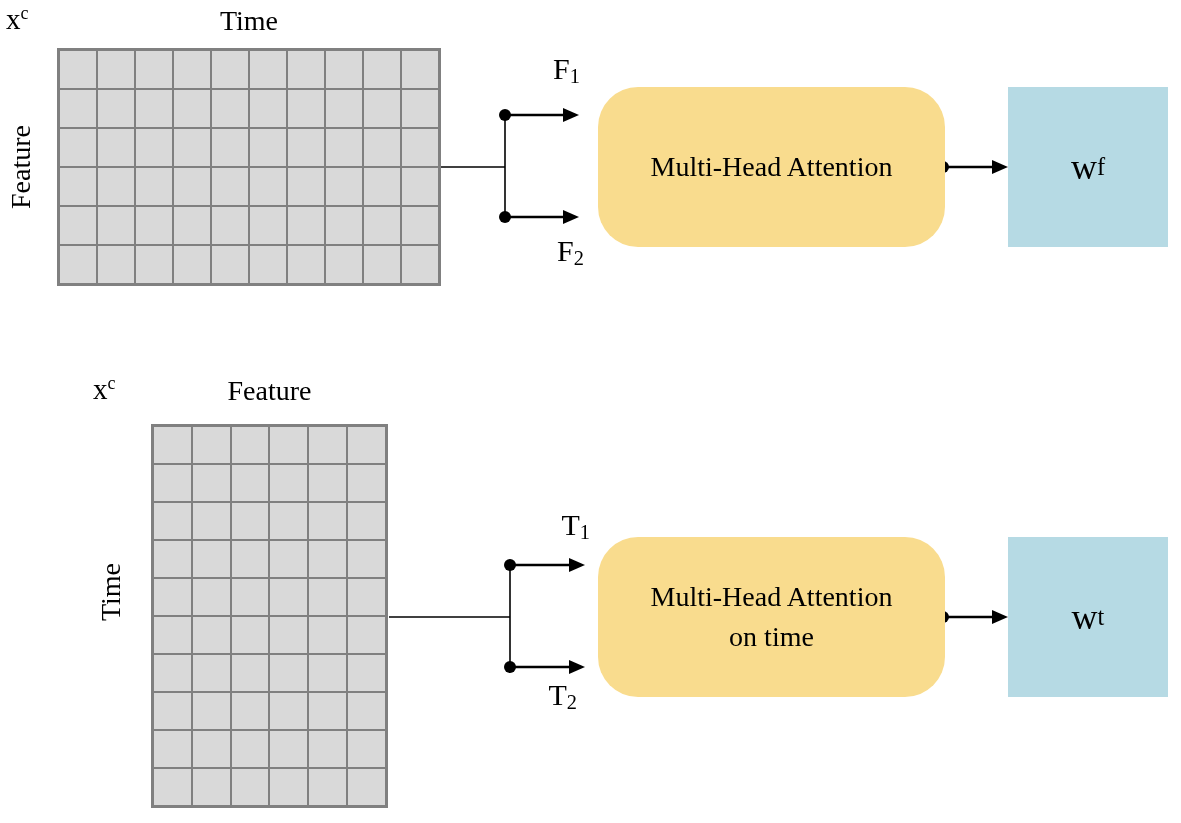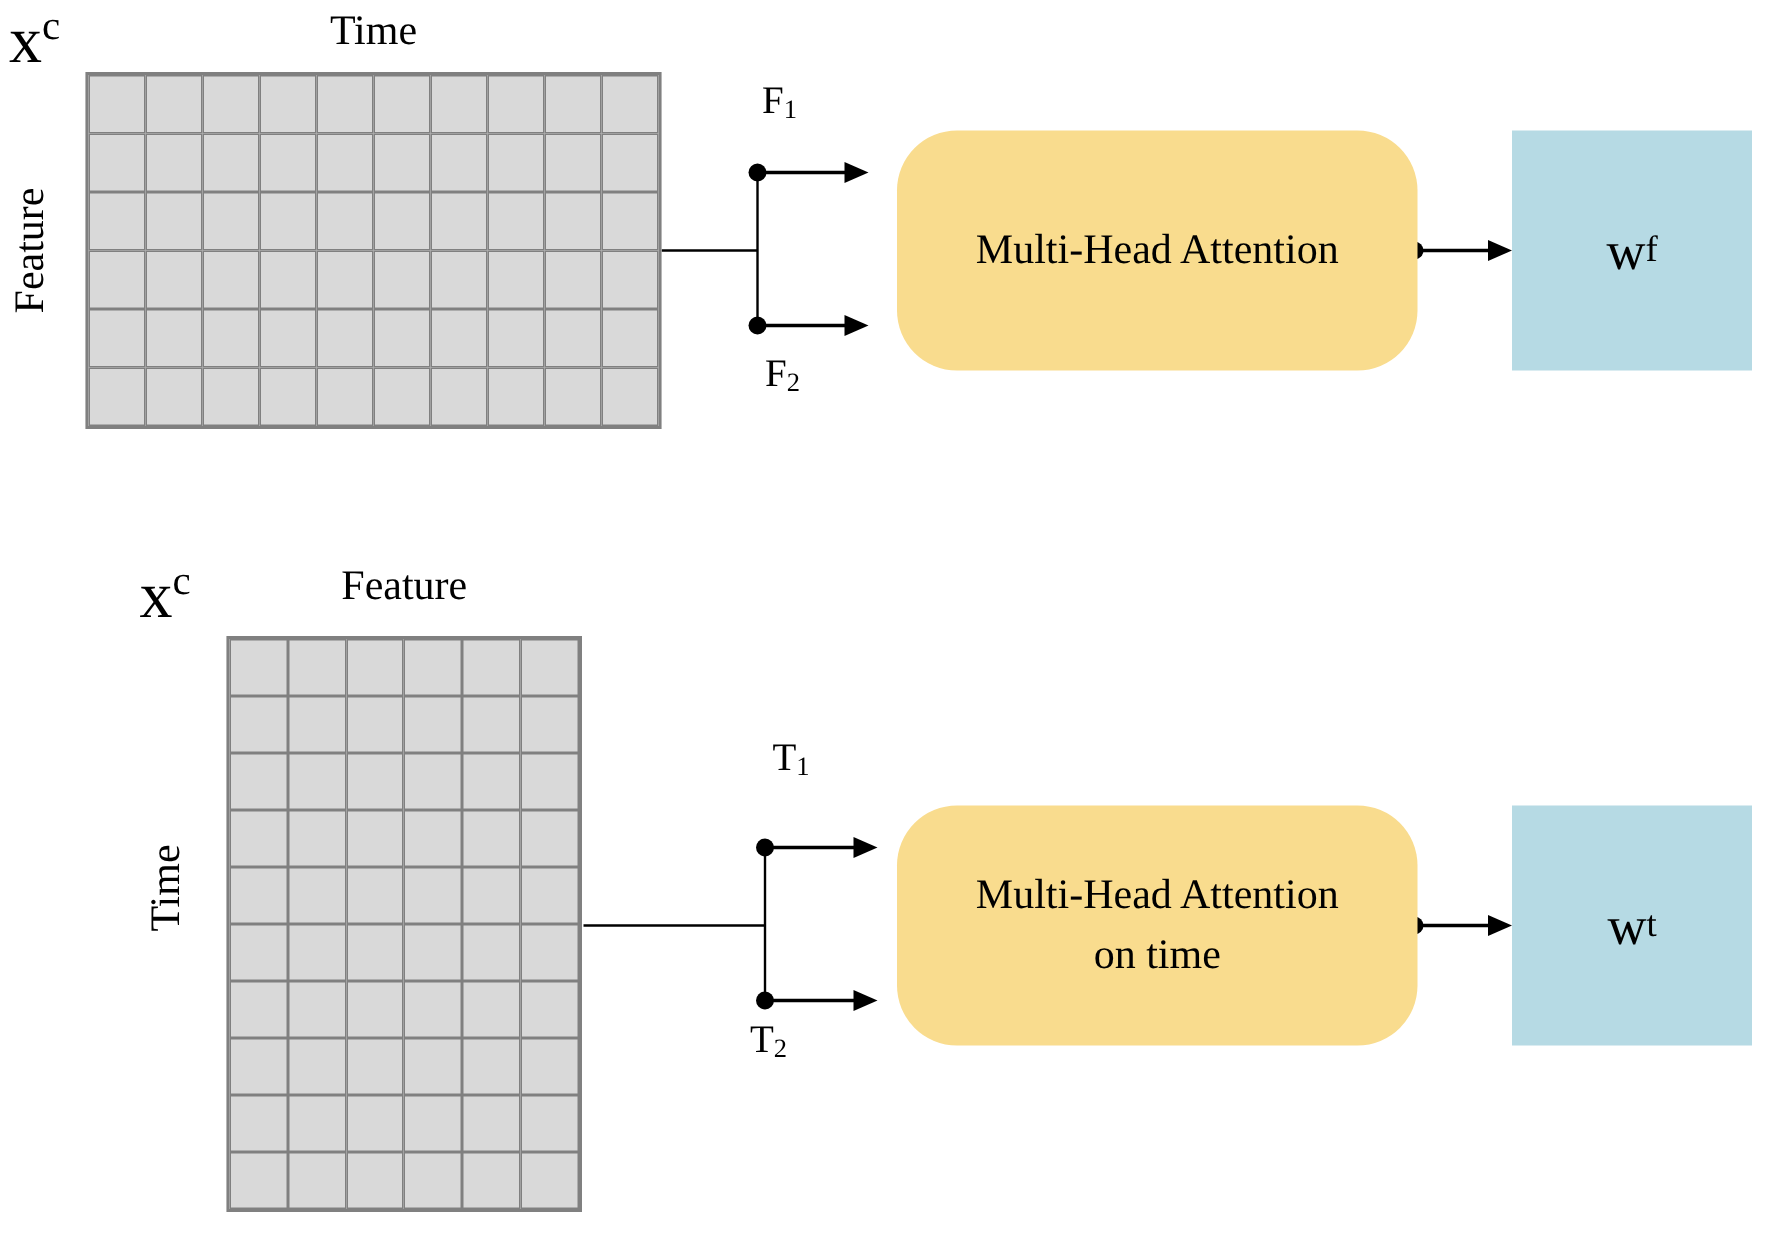--- a/index.html
+++ b/index.html
@@ -27,21 +27,21 @@
     height: 823px;
     pointer-events: none;
   }
   .overlay line { stroke: var(--line-color); }
   .overlay line.thin { stroke-width: 1.6px; }
   .overlay line.thick { stroke-width: 2.4px; }
   .overlay circle, .overlay polygon { fill: var(--line-color); stroke: none; }
 
   .abs { position: absolute; }
 
-  .xc-label { font-size: 44px; line-height: 1; white-space: nowrap; }
+  .xc-label { font-size: 29px; line-height: 1; white-space: nowrap; }
   .xc-top { left: 6px; top: 4px; }
   .xc-bottom { left: 93px; top: 374px; }
   .sup { font-size: 0.62em; vertical-align: 0.55em; }
   .sub { font-size: 0.68em; vertical-align: -0.22em; }
 
   .col-header { font-size: 28px; text-align: center; line-height: 1.1; }
   .col-header-top { left: 57px; top: 6px; width: 384px; }
   .col-header-bottom { left: 151px; top: 376px; width: 237px; }
 
   .vlabel-wrap {
@@ -62,24 +62,24 @@
     border: 2px solid var(--grid-border);
     background: var(--grid-cell-fill);
   }
   .grid-top { left: 57px; top: 48px; width: 384px; height: 238px; }
   .grid-bottom { left: 151px; top: 424px; width: 237px; height: 384px; }
   .cell {
     border: 1px solid var(--grid-border);
     background: var(--grid-cell-fill);
   }
 
-  .split-label { font-size: 26px; line-height: 1; text-align: left; white-space: nowrap; }
+  .split-label { font-size: 30px; line-height: 1; text-align: right; white-space: nowrap; }
   .lbl-f1 { left: 508px; top: 54px;  width: 72px; }
   .lbl-f2 { left: 510px; top: 236px; width: 74px; }
-  .lbl-t1 { left: 515px; top: 492px; width: 75px; }
+  .lbl-t1 { left: 515px; top: 510px; width: 75px; }
   .lbl-t2 { left: 500px; top: 680px; width: 77px; }
 
   .attn-box {
     width: 347px; height: 160px;
     background: var(--attention-box-fill);
     border-radius: 40px;
     display: flex; flex-direction: column;
     align-items: center; justify-content: center;
     text-align: center;
     font-size: 28px;

